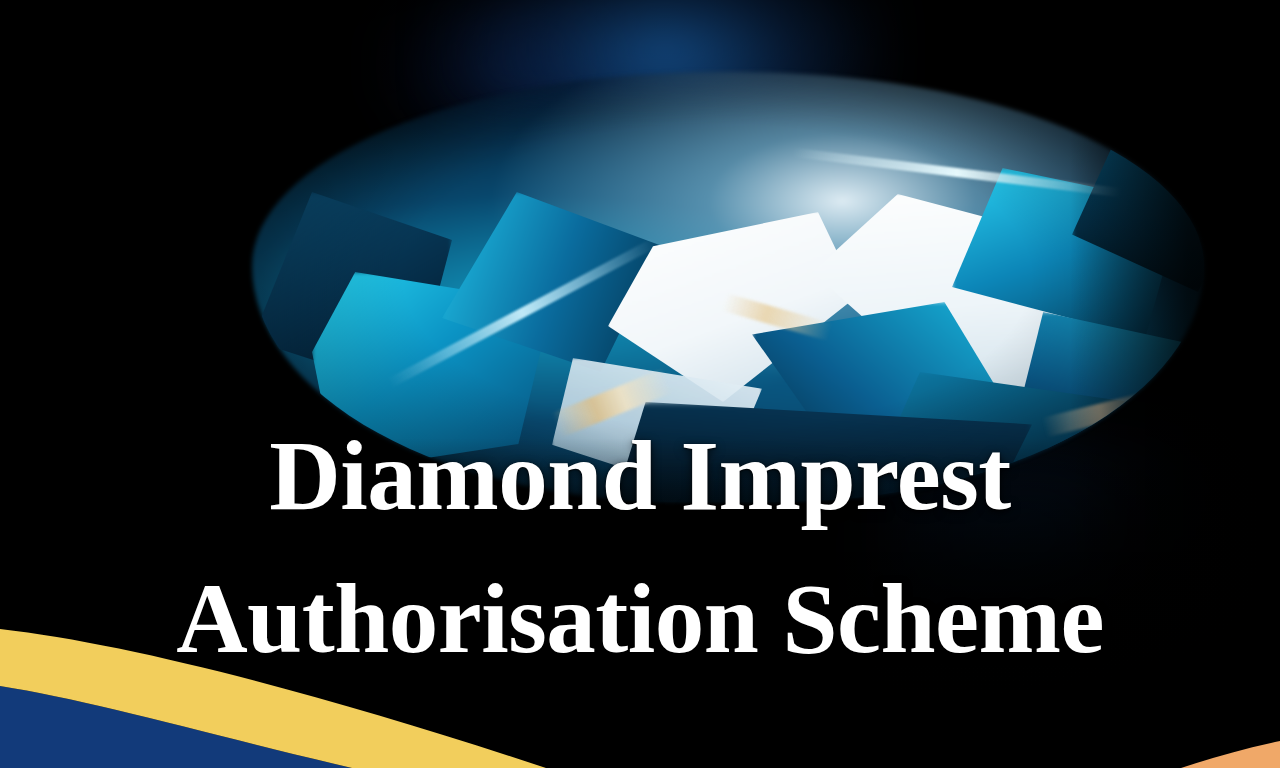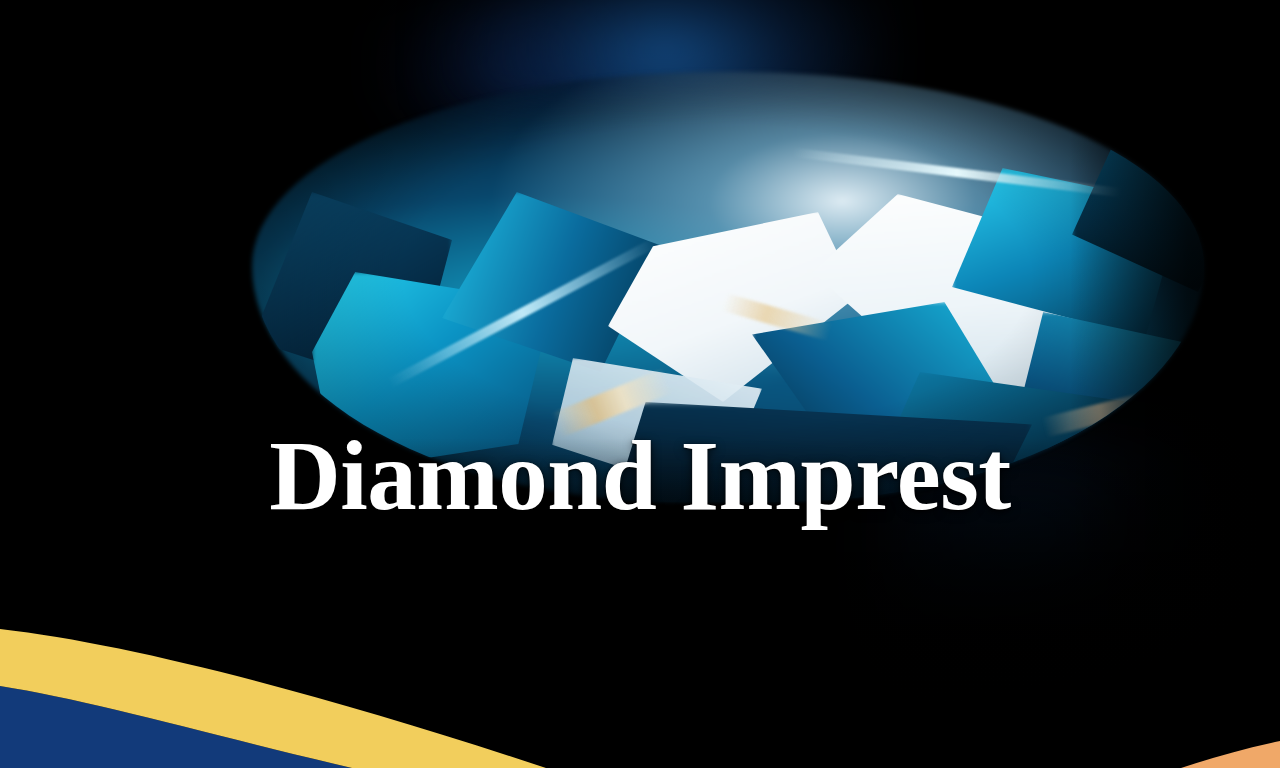--- a/index.html
+++ b/index.html
@@ -309,20 +309,21 @@
     </div>
 
     <div class="vignette"></div>
     <div class="side-fade-l"></div>
     <div class="side-fade-r"></div>
     <div class="bottom-fade"></div>
   </div>
 
   <div class="headline">
     <span class="headline-line">Diamond Imprest</span>
+    <span class="headline-line">Authorisation Scheme</span>
   </div>
 
   <div class="ribbon-layer">
     <svg class="ribbon-svg" viewBox="0 0 1280 768" preserveAspectRatio="none">
 
       <path d="M 0,686 C 90,700 215,736 352,768 L 0,768 Z" fill="#123A7A"></path>
 
       <path d="M 0,629 C 140,645 340,700 546,768 L 352,768 C 215,736 90,700 0,686 Z" fill="#F2CE5C"></path>
 
       <path d="M 1280,741 C 1247,748 1214,757 1181,768 L 1280,768 Z" fill="#F0A868"></path>

